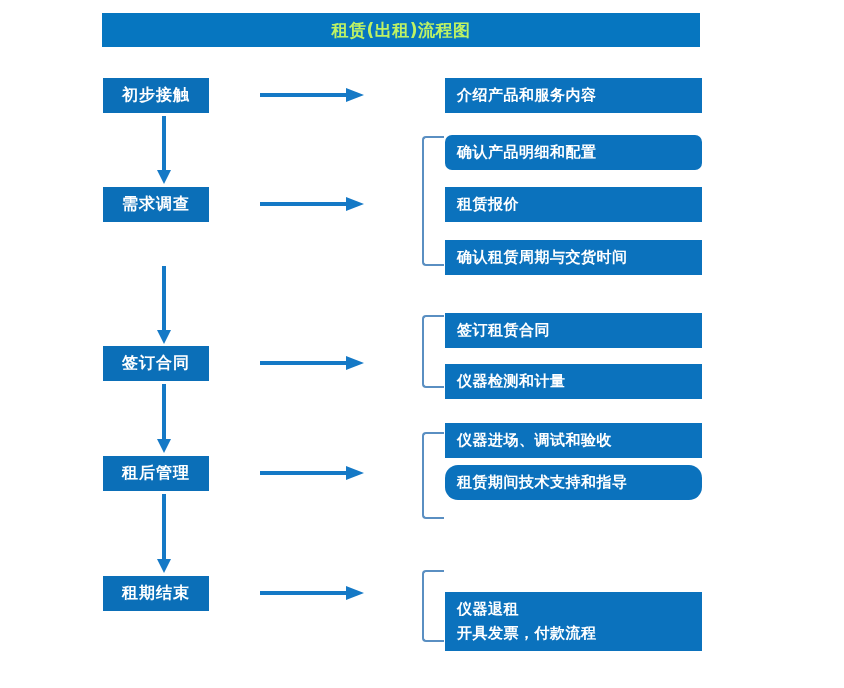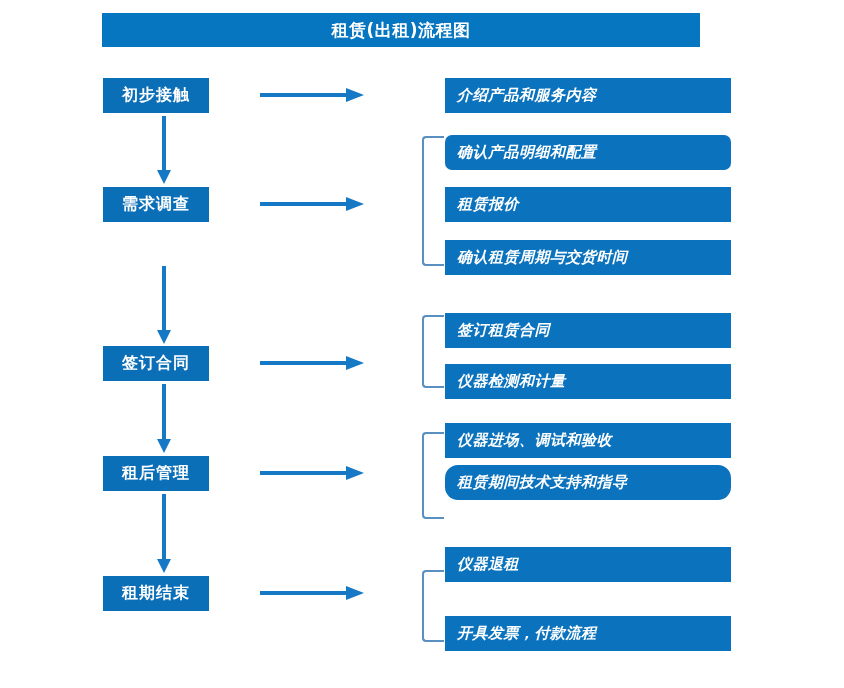--- a/index.html
+++ b/index.html
@@ -19,21 +19,21 @@
     height: 688px;
     background: #ffffff;
   }
 
   
   .title-bar {
     position: absolute;
     left: 102px; top: 13px;
     width: 598px; height: 34px;
     background: #0676c0;
-    color: #ffffff;
+    color: #bef264;
     font-size: 17px;
     font-weight: bold;
     display: flex;
     align-items: center;
     justify-content: center;
     letter-spacing: 0.5px;
   }
 
   
   .stage-box {
@@ -48,31 +48,30 @@
     display: flex;
     align-items: center;
     justify-content: center;
     letter-spacing: 1px;
   }
 
   
   .detail-box {
     position: absolute;
     left: 445px;
-    width: 286px;
+    width: 257px;
     height: 35px;
     background: #0b72bd;
     color: #ffffff;
     font-size: 15px;
     font-weight: bold;
     display: flex;
     align-items: center;
     padding-left: 12px;
     letter-spacing: 0.5px;
-    font-style: italic;
   }
 
   
   .h-arrow {
     position: absolute;
     left: 260px;
     width: 104px;
     height: 14px;
   }
   .h-arrow .shaft {
@@ -183,16 +182,16 @@
 
   <div class="bracket" style="top:315px; height:73px;"></div>
   <div class="detail-box" style="top:313px;">签订租赁合同</div>
   <div class="detail-box" style="top:364px;">仪器检测和计量</div>
 
   <div class="bracket" style="top:432px; height:87px;"></div>
   <div class="detail-box" style="top:423px;">仪器进场、调试和验收</div>
   <div class="detail-box" style="top:465px;border-radius:13px;">租赁期间技术支持和指导</div>
 
   <div class="bracket" style="top:570px; height:72px;"></div>
-  <div class="detail-box" style="top:547px;">仪器退租</div>
+  <div class="detail-box" style="top:592px;">仪器退租</div>
   <div class="detail-box" style="top:616px;">开具发票，付款流程</div>
 
 </div>
 
 </body></html>

